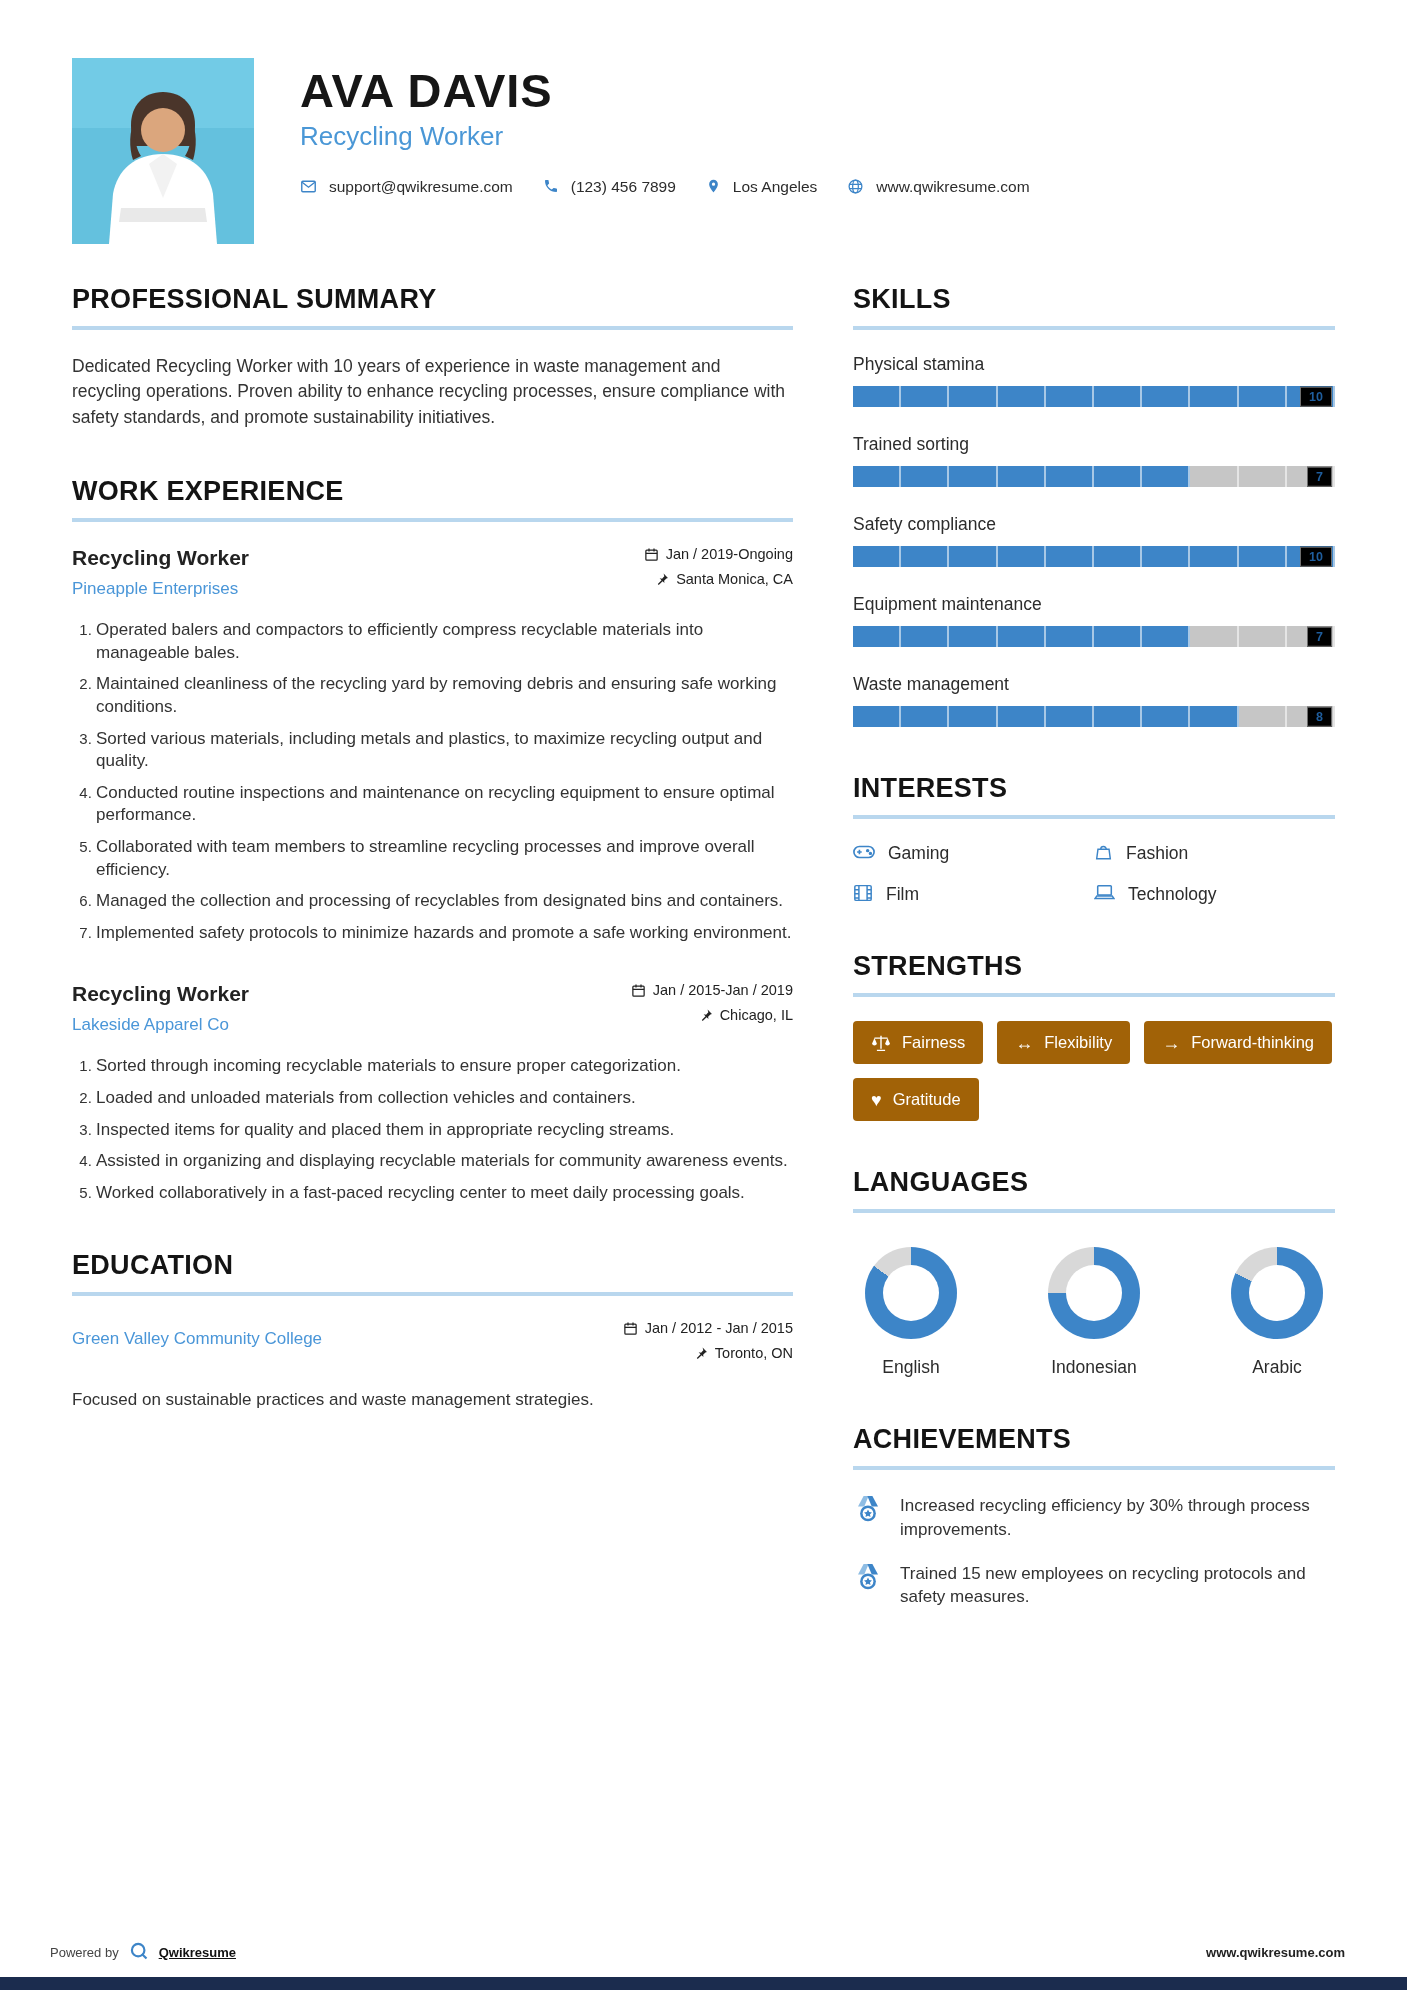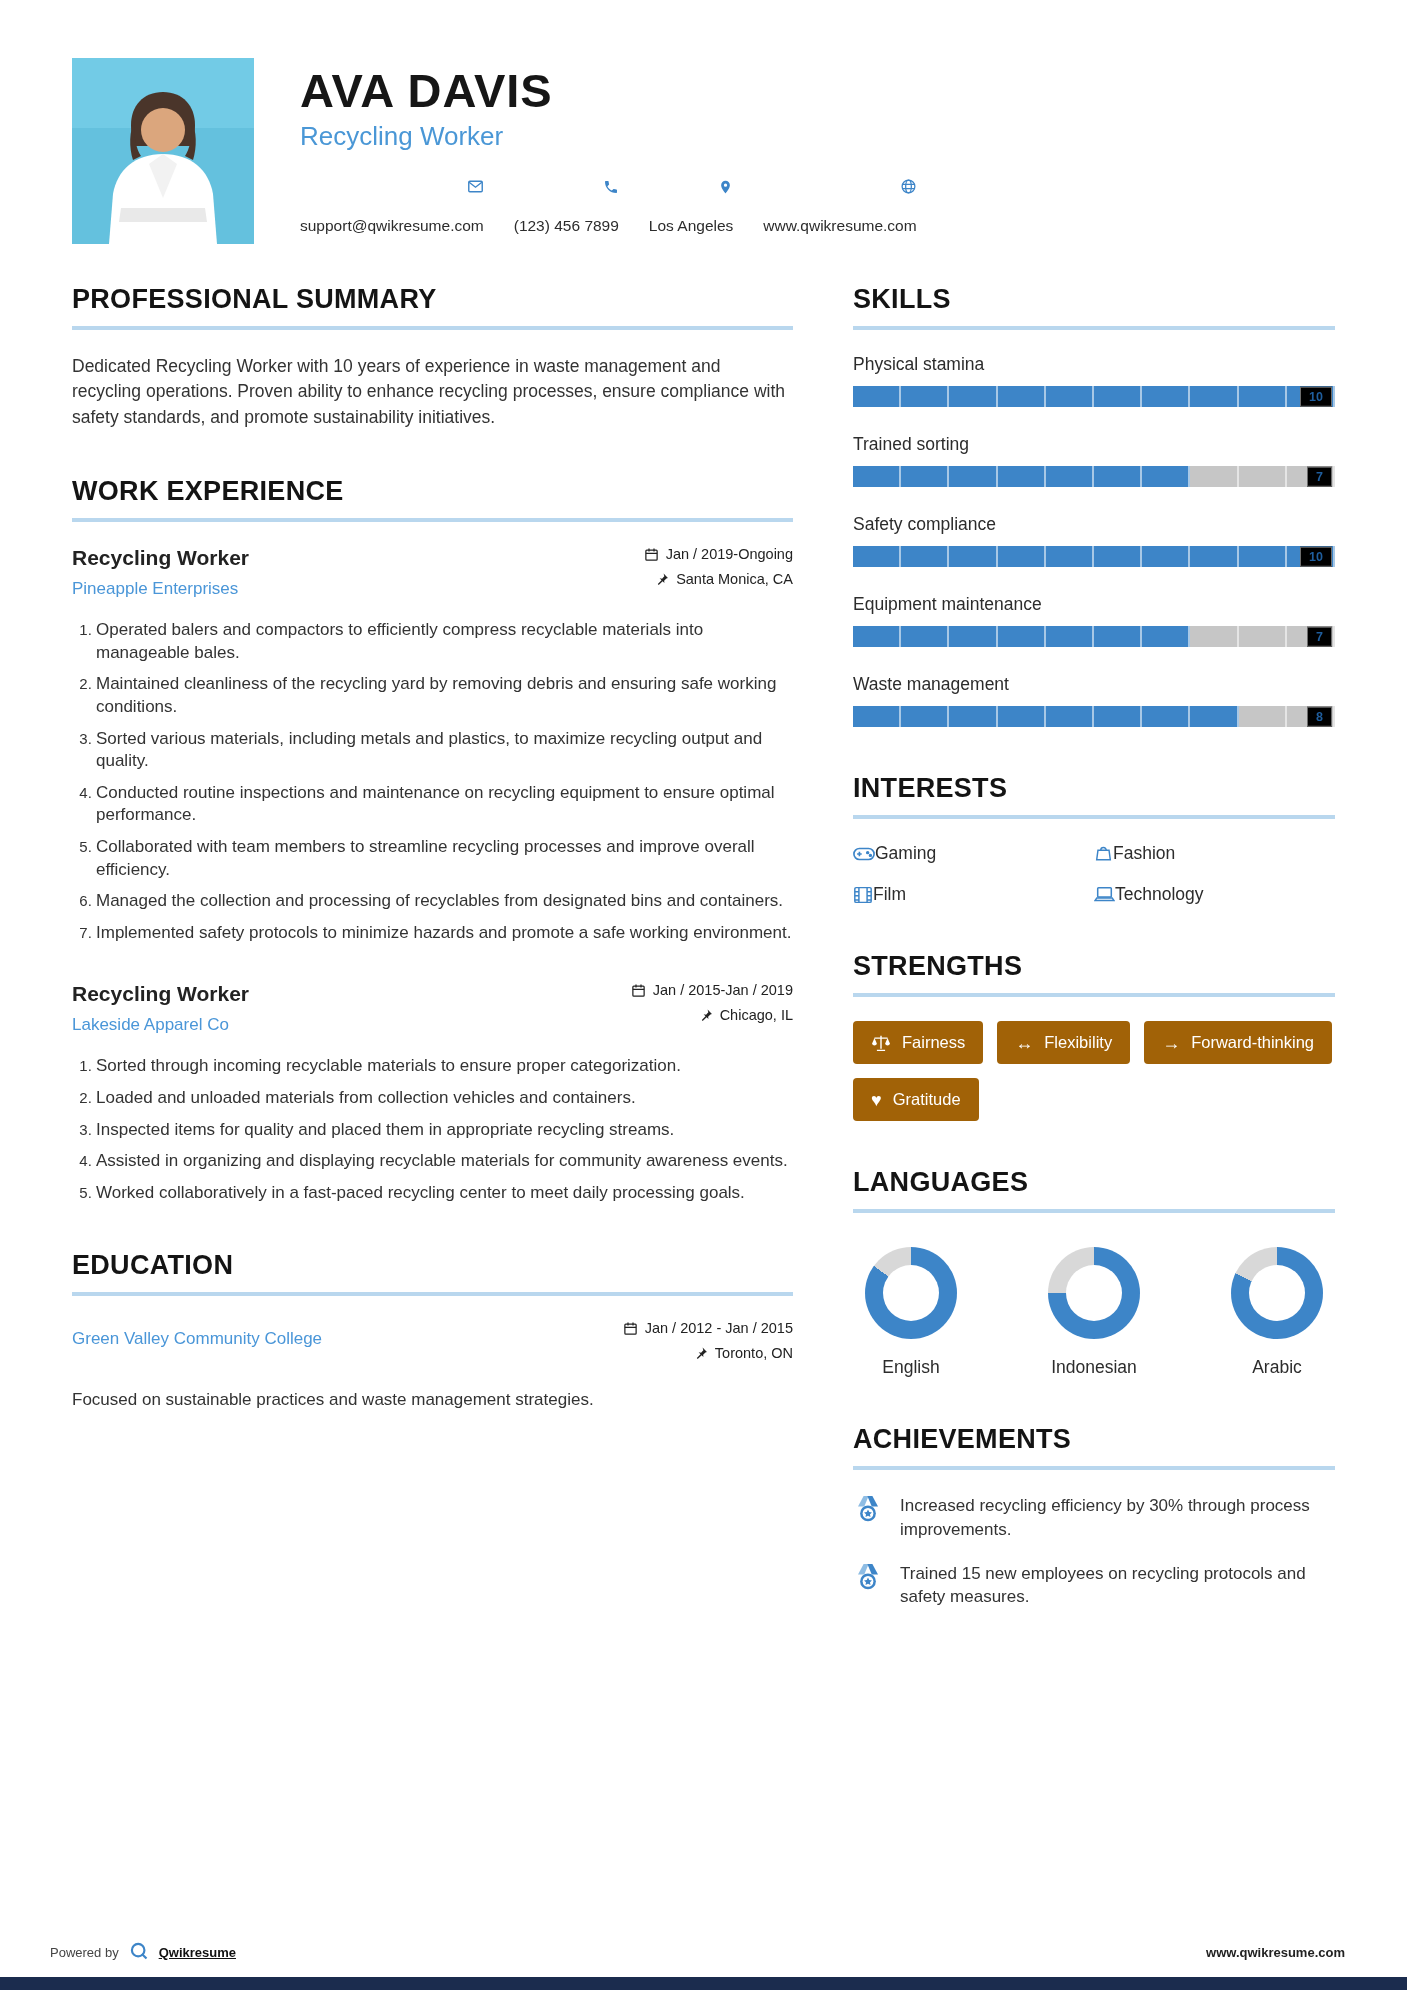--- a/index.html
+++ b/index.html
@@ -14,21 +14,21 @@
   
   .header { display: flex; gap: 46px; margin-bottom: 40px; }
   .photo {
     width: 182px; height: 186px; flex: none; overflow: hidden; background: #6ac4e0;
   }
   .photo svg { display: block; }
   .head-text { padding-top: 8px; }
   .name { font-size: 47px; font-weight: 800; letter-spacing: 1px; color: #161616; line-height: 1.05; }
   .job-title-main { font-size: 26px; color: #4a97d6; margin-top: 6px; }
   .contact-row { display: flex; align-items: center; gap: 30px; margin-top: 26px; font-size: 15.5px; color: #2c2c2c; }
-  .contact-item { display: flex; align-items: flex-end; gap: 22px; flex-direction: column; }
+  .contact-item { display: flex; align-items: flex-start; gap: 12px; }
   .contact-item .cicon { color: #3d85c8; display: inline-flex; }
 
   
   .columns { display: grid; grid-template-columns: 1fr 482px; column-gap: 60px; align-items: start; }
 
   section { margin-bottom: 46px; }
   h2.sec-head {
     font-size: 27px; font-weight: 800; color: #141414; letter-spacing: 0.3px;
     padding-bottom: 11px; border-bottom: 4px solid #b9d7ee; margin-bottom: 24px;
   }
@@ -62,21 +62,21 @@
   }
   .bar-fill { position: absolute; left: 0; top: 0; bottom: 0; background: #3d85c8; width: 0; z-index: 1; }
   .bar-num {
     position: absolute; right: 3px; top: 50%; transform: translateY(-50%); z-index: 3;
     background: #000000; border: 1px solid #6e6e6e; color: #1f5e9e; font-weight: 700;
     font-size: 12.5px; line-height: 1; padding: 3px 8px;
   }
 
   
   .interests-grid { display: grid; grid-template-columns: 1fr 1fr; row-gap: 20px; }
-  .interest { display: flex; align-items: center; font-size: 17.5px; color: #2c2c2c; }
+  .interest { display: flex; align-items: flex-start; gap: 13px; font-size: 17.5px; color: #2c2c2c; }
   .interest .iicon { color: #3d85c8; display: inline-flex; }
 
   
   .strengths-wrap { display: flex; flex-wrap: wrap; gap: 14px; }
   .pill {
     display: inline-flex; align-items: center; gap: 11px;
     background: #a16207; color: #fff; font-size: 16.5px;
     padding: 12px 18px; border-radius: 4px;
   }
   .pill .picon { display: inline-flex; color: #fff; font-size: 18px; line-height: 1; }

